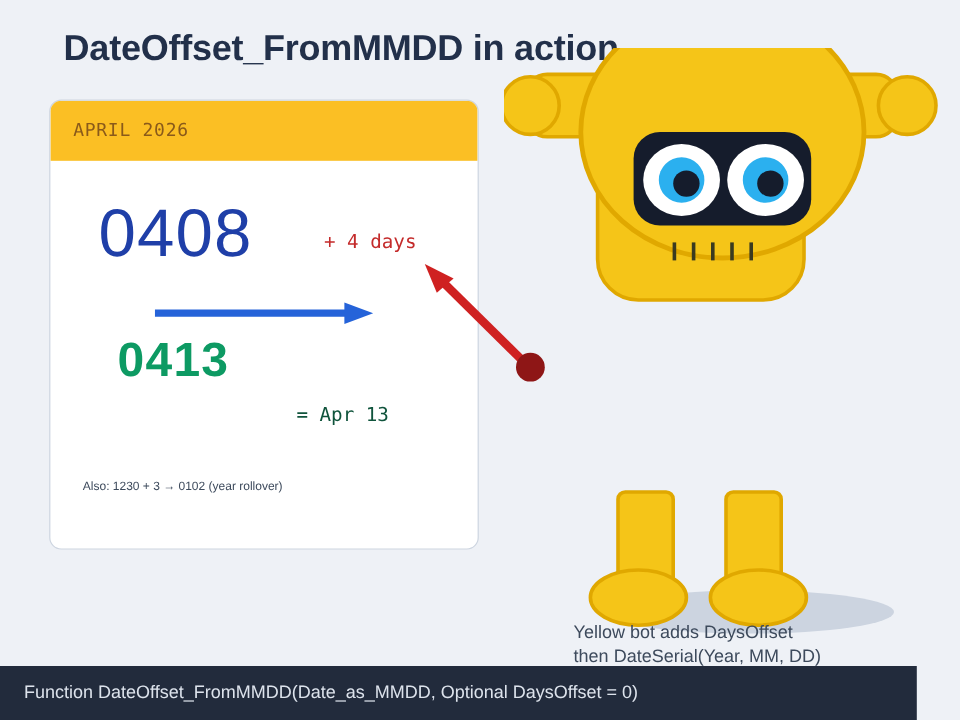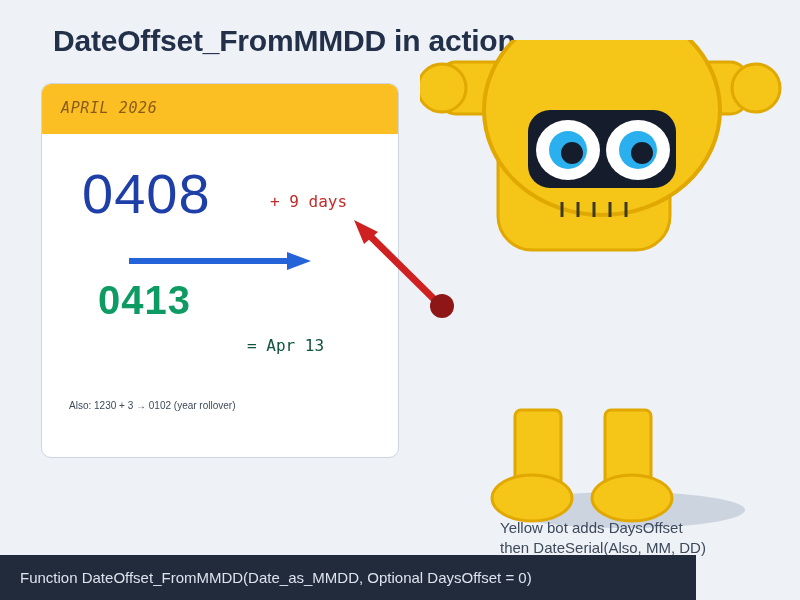--- a/index.html
+++ b/index.html
@@ -43,21 +43,20 @@
     overflow: hidden;
   }
   #card-header {
     position: absolute;
     left: 0;
     top: 0;
     width: 100%;
     height: 50px;
     background: #fbbf24;
     box-sizing: border-box;
-    font-style: italic;
   }
   #card-header-label {
     position: absolute;
     left: 19px;
     top: 15px;
     font-family: "DejaVu Sans Mono", monospace;
     font-size: 15px;
     color: #8a5a1a;
     letter-spacing: 0.6px;
   }
@@ -141,28 +140,28 @@
   
   #bot-caption {
     position: absolute;
     left: 478px;
     top: 518px;
     width: 300px;
     font-size: 15px;
     color: #3d4a5c;
     line-height: 20px;
   }
-  #bot-caption div { white-space: nowrap; margin-left: 22px; }
+  #bot-caption div { white-space: nowrap; }
 
   
   #footer-bar {
     position: absolute;
     left: 0;
     top: 555px;
-    width: 696px;
+    width: 764px;
     height: 45px;
     background: #222b3c;
   }
   #footer-signature {
     position: absolute;
     left: 20px;
     top: 14px;
     font-size: 15px;
     color: #dde3ec;
     white-space: nowrap;
@@ -176,21 +175,21 @@
   <div id="page-title">DateOffset_FromMMDD in action</div>
 
   <div id="calendar-card">
 
     <div id="card-header">
       <span id="card-header-label">APRIL 2026</span>
     </div>
 
     <div id="mmdd-before">0408</div>
 
-    <div id="offset-label">+ 9 days</div>
+    <div id="offset-label">+ 4 days</div>
 
     <svg id="transform-arrow" viewBox="0 0 182 22">
       <line x1="0" y1="11" x2="162" y2="11" stroke="#2563d9" stroke-width="6"></line>
       <polygon points="158,2 182,11 158,20" fill="#2563d9"></polygon>
     </svg>
 
     <div id="mmdd-after">0413</div>
 
     <div id="result-label">= Apr 13</div>
 
@@ -253,20 +252,20 @@
   </svg>
 
   <svg id="pointer-annotation" viewBox="0 0 140 130">
     <line x1="110" y1="105" x2="34" y2="30" stroke="#cf2121" stroke-width="7"></line>
     <polygon points="24,20 48,32 34,44" fill="#cf2121"></polygon>
     <circle cx="112" cy="106" r="12" fill="#8e1616"></circle>
   </svg>
 
   <div id="bot-caption">
     <div>Yellow bot adds DaysOffset</div>
-    <div>then DateSerial(Also, MM, DD)</div>
+    <div>then DateSerial(Year, MM, DD)</div>
   </div>
 
   <div id="footer-bar">
     <span id="footer-signature">Function DateOffset_FromMMDD(Date_as_MMDD, Optional DaysOffset = 0)</span>
   </div>
 
 </div>
 
 </body></html>

